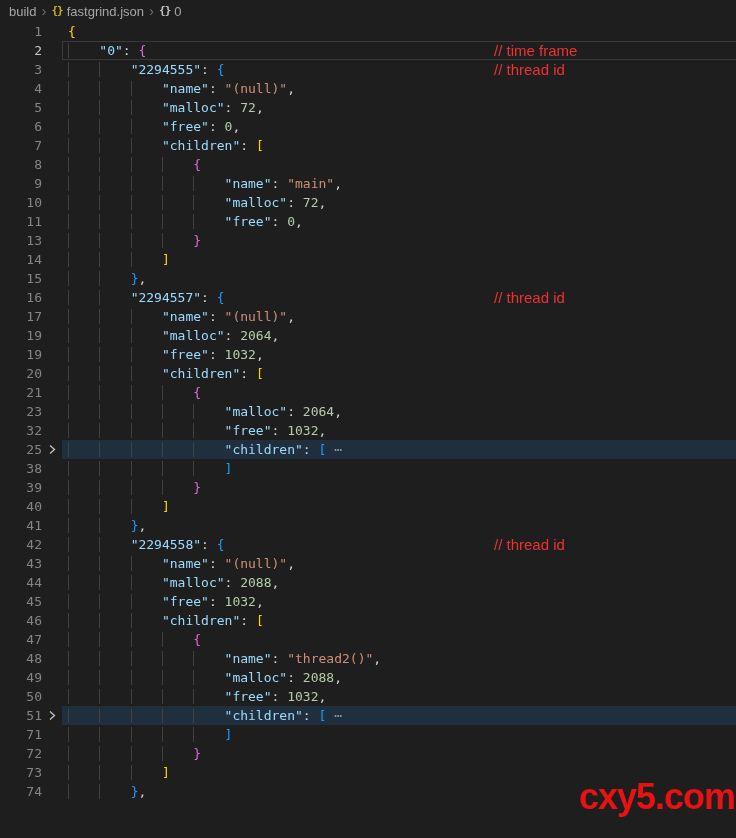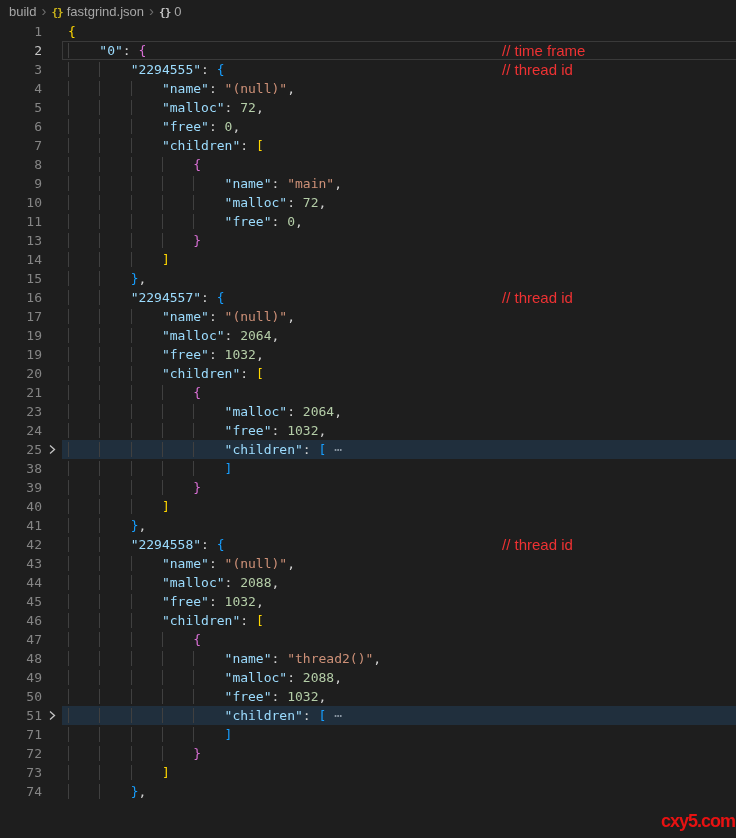--- a/index.html
+++ b/index.html
@@ -14,21 +14,21 @@
   .breadcrumb {
     height:22px;
     display:flex;
     align-items:center;
     padding-left:9px;
     font-size:13px;
     color:#a6a6a6;
     background:#1e1e1e;
     white-space:nowrap;
   }
-  .bc-item { display:flex; align-items:flex-end; gap:4px; cursor:pointer; }
+  .bc-item { display:flex; align-items:flex-start; gap:4px; cursor:pointer; }
   .bc-sep {
     color:#6e6e6e;
     font-size:15px;
     margin:0 5px;
     line-height:20px;
   }
   .bc-icon {
     font-family:"DejaVu Sans Mono", monospace;
     font-weight:bold;
     font-size:11px;
@@ -95,30 +95,29 @@
   .note {
     position:absolute;
     left:494px;
     top:0;
     height:19px;
     line-height:19px;
     font-family:"Liberation Sans", sans-serif;
     font-size:15px;
     color:#ee3233;
     pointer-events:none;
-    margin-left:8px;
   }
 
   .watermark {
     position:absolute;
     right:1px;
-    bottom:6px;
+    bottom:20px;
     font-family:"Liberation Sans", sans-serif;
     font-weight:700;
-    font-size:18px;
+    font-size:36px;
     letter-spacing:-1px;
     color:#e81212;
   }
 </style>
 </head>
 <body>
 
 <div class="breadcrumb">
   <span class="bc-item">
     <span>build</span>
@@ -239,21 +238,21 @@
         <span class="gutter">21</span>
         <span class="fold-col"></span>
         <span class="content"><span class="iguide">    </span><span class="iguide">    </span><span class="iguide">    </span><span class="iguide">    </span><span class="t-b2">{</span></span>
       </div>
       <div class="row">
         <span class="gutter">23</span>
         <span class="fold-col"></span>
         <span class="content"><span class="iguide">    </span><span class="iguide">    </span><span class="iguide">    </span><span class="iguide">    </span><span class="iguide">    </span><span class="t-k">"malloc"</span><span class="t-p">: </span><span class="t-n">2064</span><span class="t-p">,</span></span>
       </div>
       <div class="row">
-        <span class="gutter">24</span>
+        <span class="gutter">32</span>
         <span class="fold-col"></span>
         <span class="content"><span class="iguide">    </span><span class="iguide">    </span><span class="iguide">    </span><span class="iguide">    </span><span class="iguide">    </span><span class="t-k">"free"</span><span class="t-p">: </span><span class="t-n">1032</span><span class="t-p">,</span></span>
       </div>
       <div class="row folded">
         <span class="gutter">25</span>
         <span class="fold-col">
           <svg width="10" height="11" viewBox="0 0 10 11">
             <path d="M3 1.5 L7.5 5.5 L3 9.5" stroke="#c5c5c5" stroke-width="1.3" fill="none"></path>
           </svg>
         </span>

